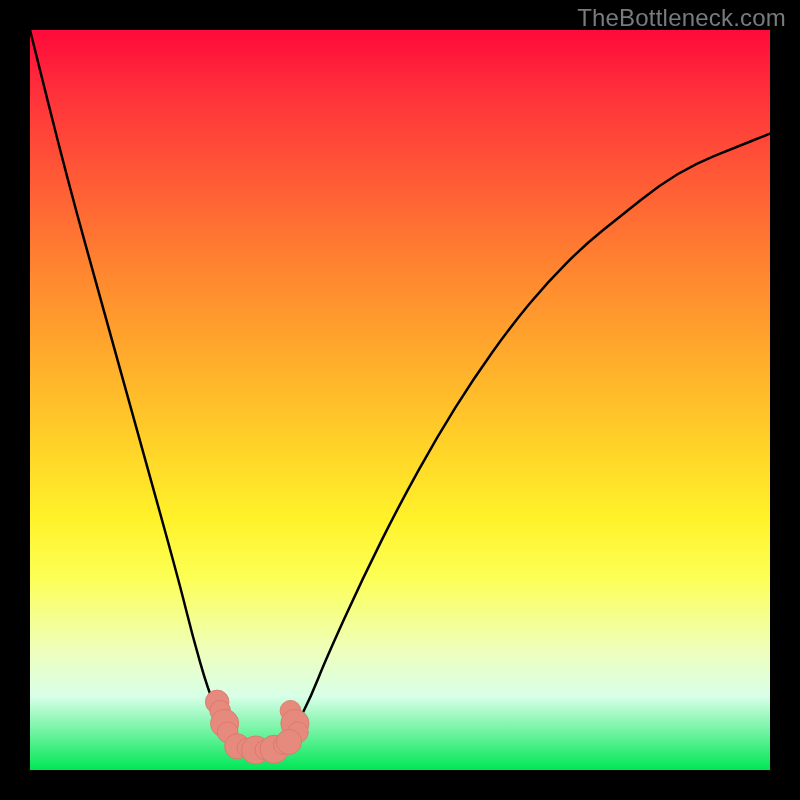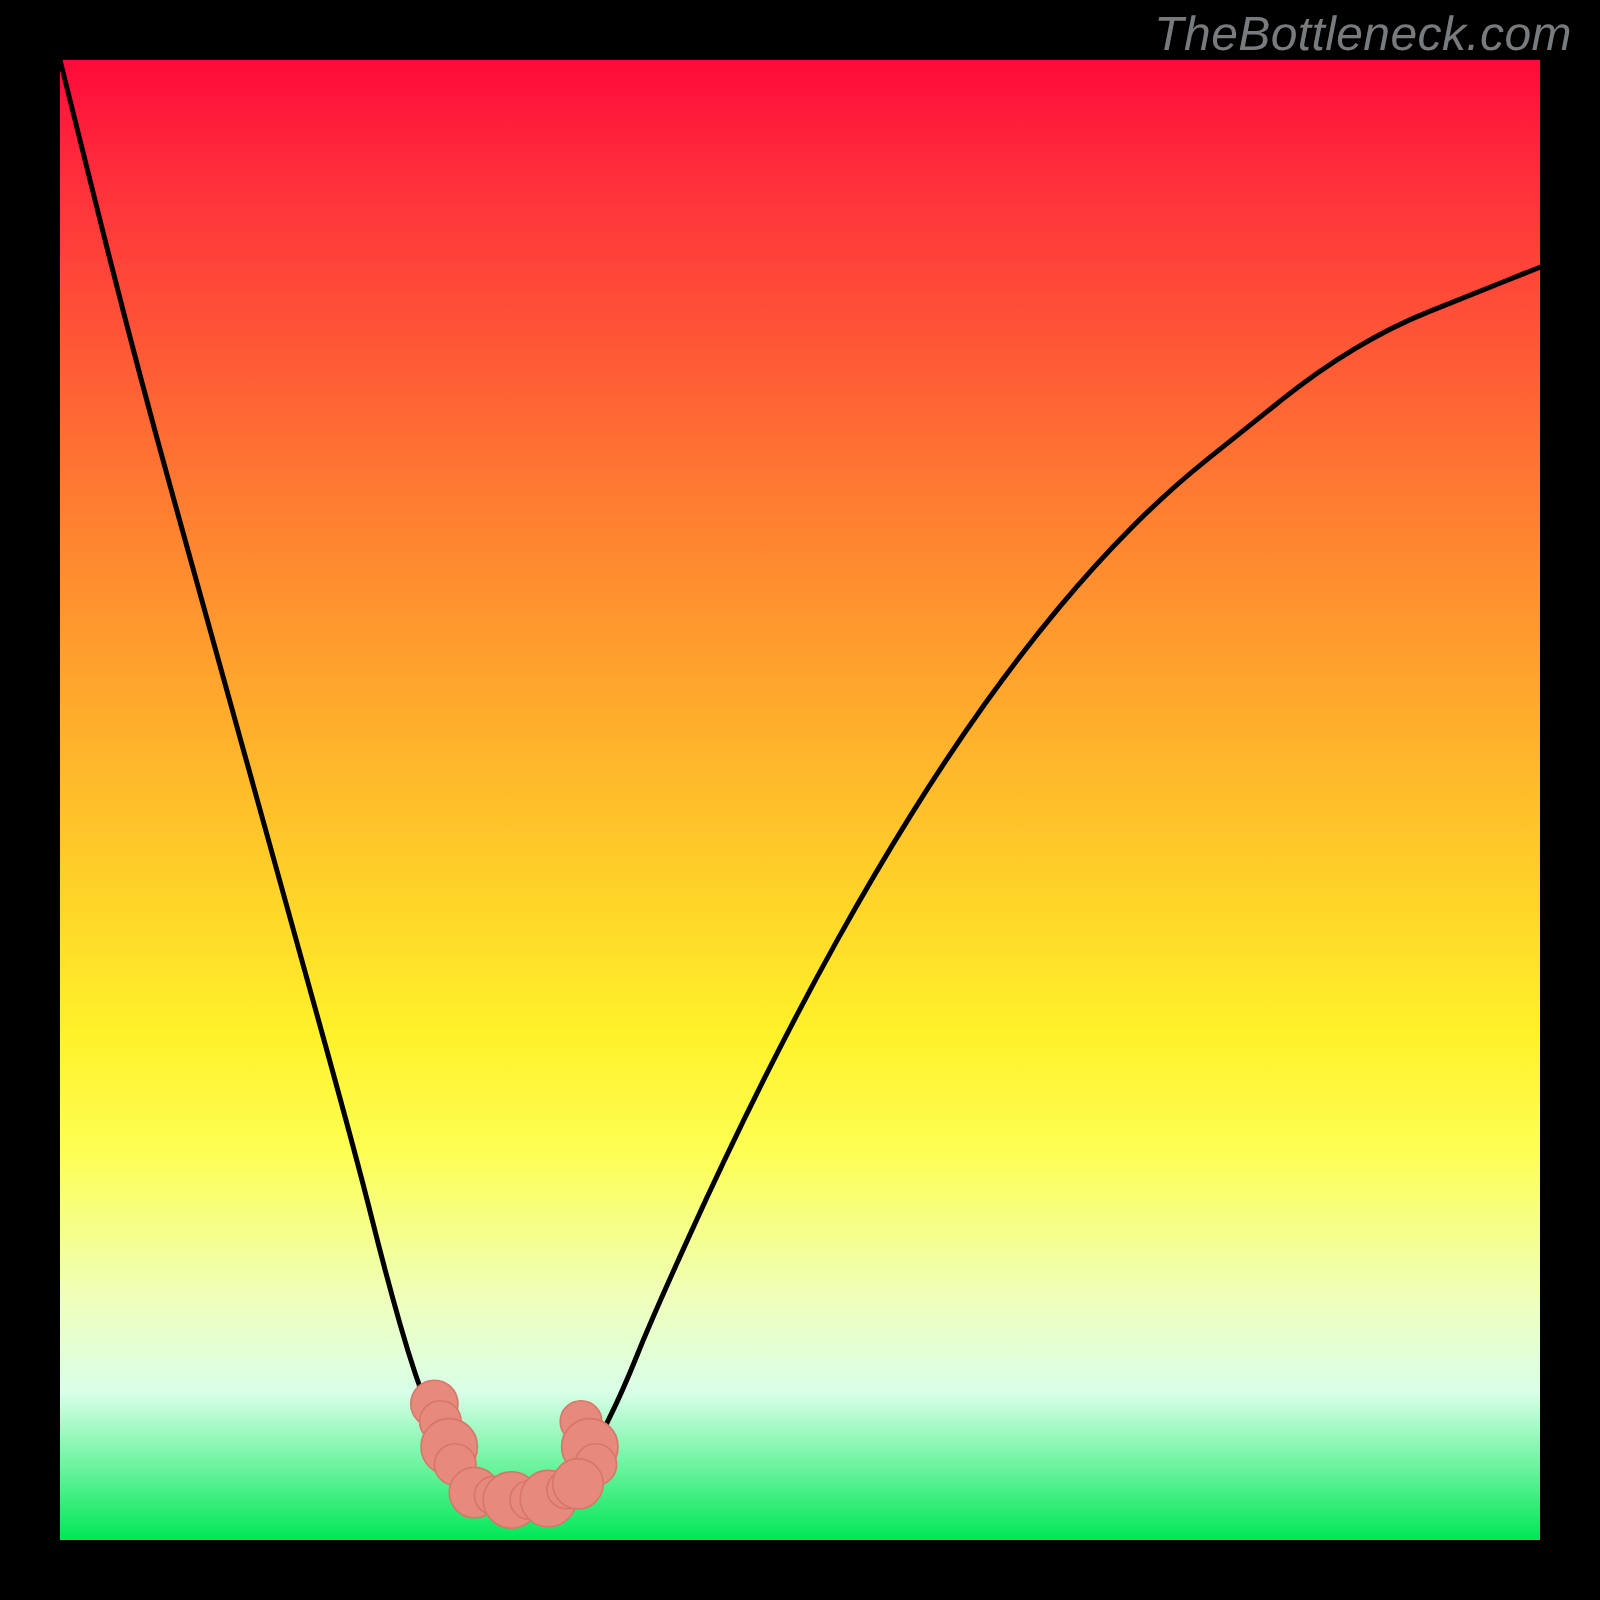--- a/index.html
+++ b/index.html
@@ -39,21 +39,20 @@
   }
   .watermark {
     position: absolute;
     top: 4px;
     right: 14px;
     color: #777b7e;
     font-size: 24px;
     font-weight: 500;
     letter-spacing: 0.2px;
     user-select: none;
-    font-style: italic;
   }
   svg.curve {
     position: absolute;
     left: 0;
     top: 0;
     width: 740px;
     height: 740px;
     overflow: visible;
   }
   .marker {

